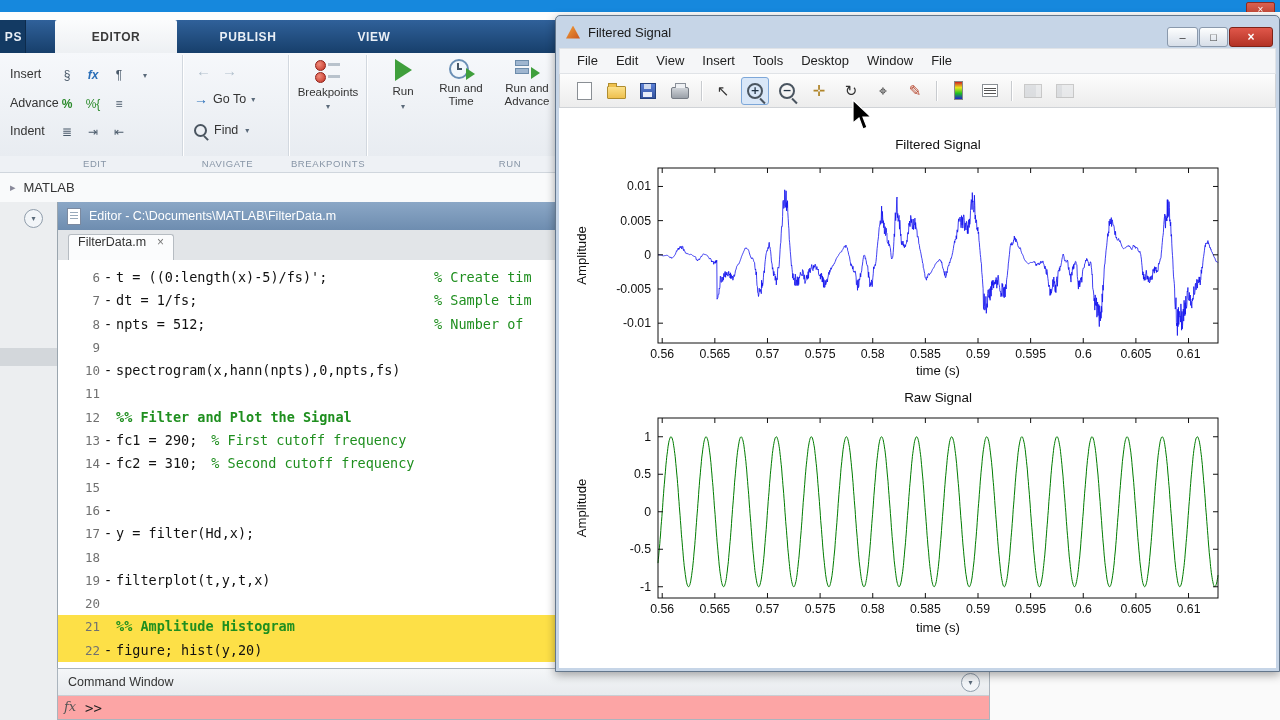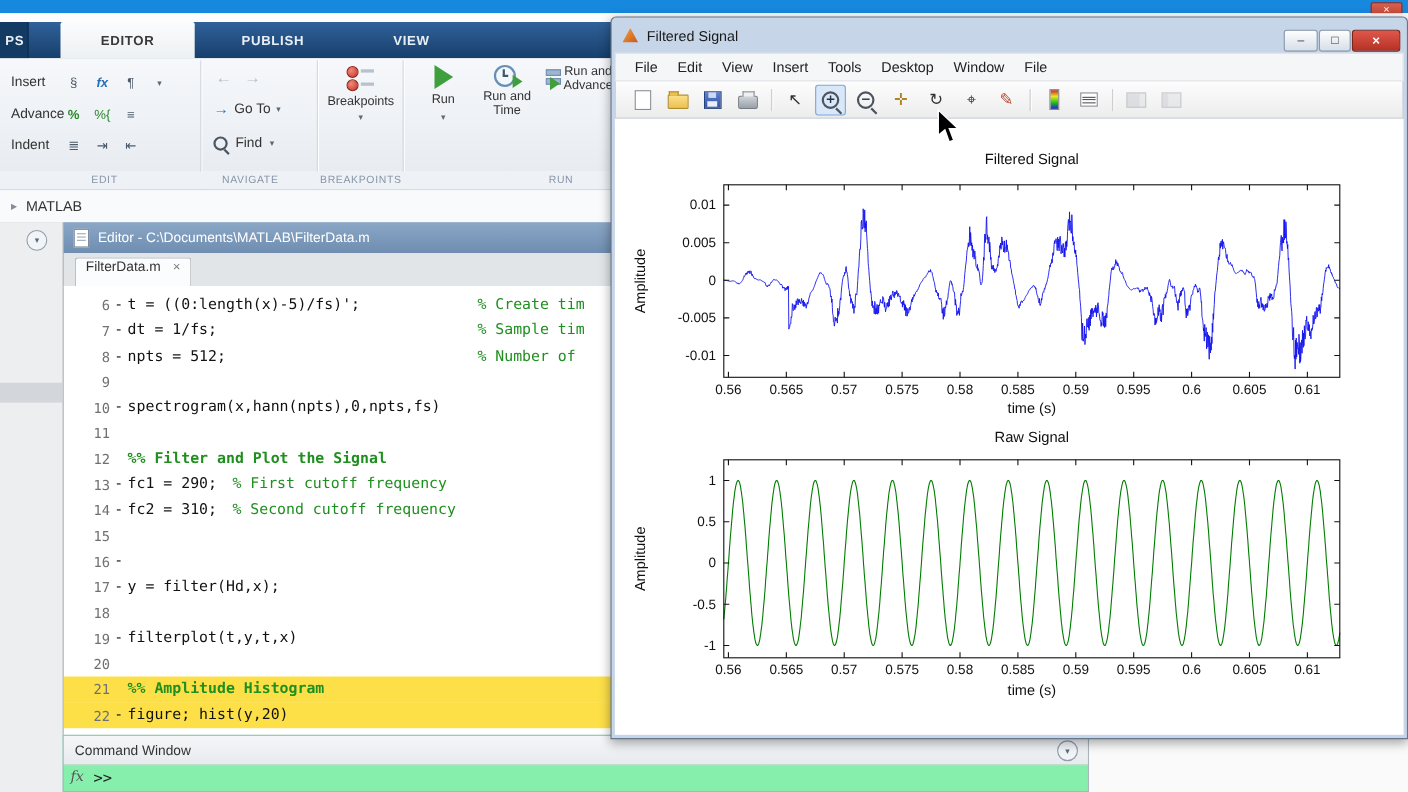--- a/index.html
+++ b/index.html
@@ -72,21 +72,21 @@
   .crow.cell{background:#fde047;}
   .lnum{width:42px;text-align:right;color:#707070;font-size:12.5px;flex:none;}
   .ldash{width:16px;text-align:center;color:#111;flex:none;}
   .lwrap{position:relative;flex:1;}
   .cm{color:#1f8f1f;}
   .cm.near{margin-left:14px;}
   .cm.far{position:absolute;left:318px;}
   .sec{color:#1f8f1f;font-weight:bold;}
 
   
-  #cmdwindow{left:57px;top:668px;width:933px;height:52px;background:#86efac;border:1px solid #aab4bd;box-sizing:border-box;}
+  #cmdwindow{left:57px;top:668px;width:933px;height:52px;background:#fca5a5;border:1px solid #aab4bd;box-sizing:border-box;}
   #cmd-header{position:absolute;left:0;top:0;right:0;height:26px;background:linear-gradient(#f4f6f8,#e8ebee);
       border-bottom:1px solid #c9ced3;display:flex;align-items:center;}
   #cmd-header .t{margin-left:10px;font-size:12.5px;color:#333;}
   #cmd-expand{position:absolute;right:9px;top:4px;}
   #cmd-fx{position:absolute;left:6px;top:30px;font-family:"DejaVu Serif",serif;font-style:italic;font-size:13px;color:#555;}
   #cmd-prompt{position:absolute;left:27px;top:31px;font-family:"DejaVu Sans Mono",monospace;font-size:14px;color:#222;}
   #deskright{left:990px;top:672px;width:290px;height:48px;background:#fafafa;}
 
   
   #figwin{left:555px;top:15px;width:723px;height:655px;background:#c6d5e7;border:1px solid #64778c;
@@ -199,21 +199,21 @@
     <span class="grplabel">Run</span>
     <span class="caret">▾</span>
   </div>
   <div class="abs" style="left:432px;top:6px;width:58px;display:flex;flex-direction:column;align-items:center;gap:3px;">
     <span style="position:relative;width:24px;height:20px;">
       <span class="clock" style="position:absolute;left:0;top:0;"></span>
       <span class="playsm" style="position:absolute;right:-2px;bottom:-1px;"></span>
     </span>
     <span class="grplabel">Run and Time</span>
   </div>
-  <div class="abs" style="left:496px;top:6px;width:62px;display:flex;flex-direction:row;align-items:center;gap:3px;overflow:hidden;">
+  <div class="abs" style="left:496px;top:6px;width:62px;display:flex;flex-direction:column;align-items:center;gap:3px;overflow:hidden;">
     <span style="position:relative;width:24px;height:20px;">
       <span class="advbar" style="left:0;top:1px;"></span>
       <span class="advbar" style="left:0;top:9px;"></span>
       <span class="playsm" style="position:absolute;right:-1px;bottom:0;"></span>
     </span>
     <span class="grplabel">Run and Advance</span>
   </div>
 
   <i class="vsep" style="left:182px;top:2px;height:150px;"></i>
   <i class="vsep" style="left:288px;top:2px;height:150px;"></i>

